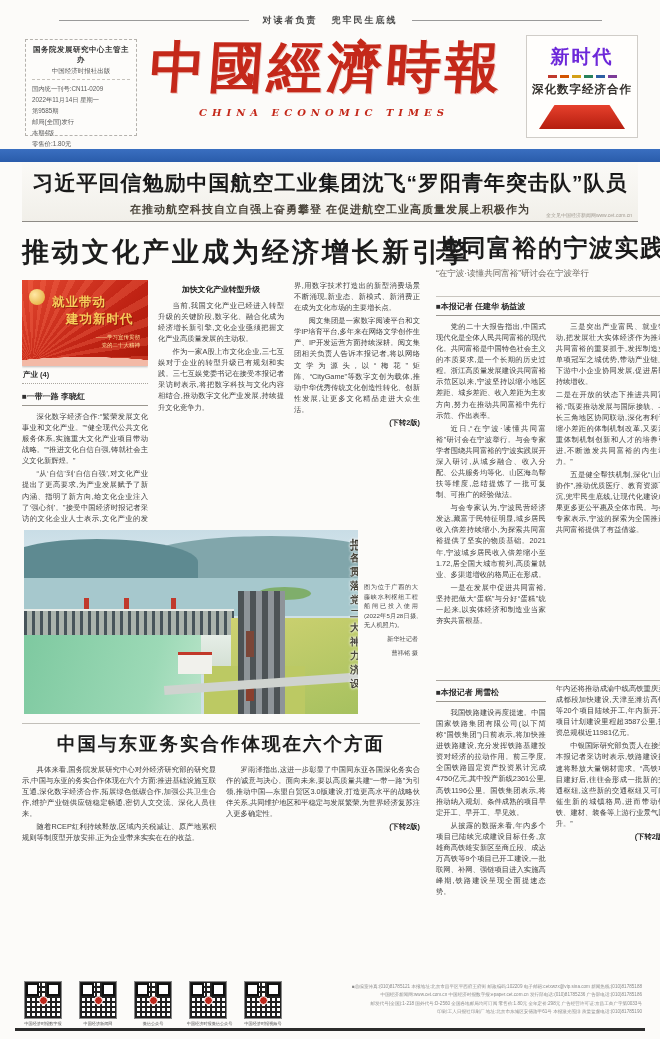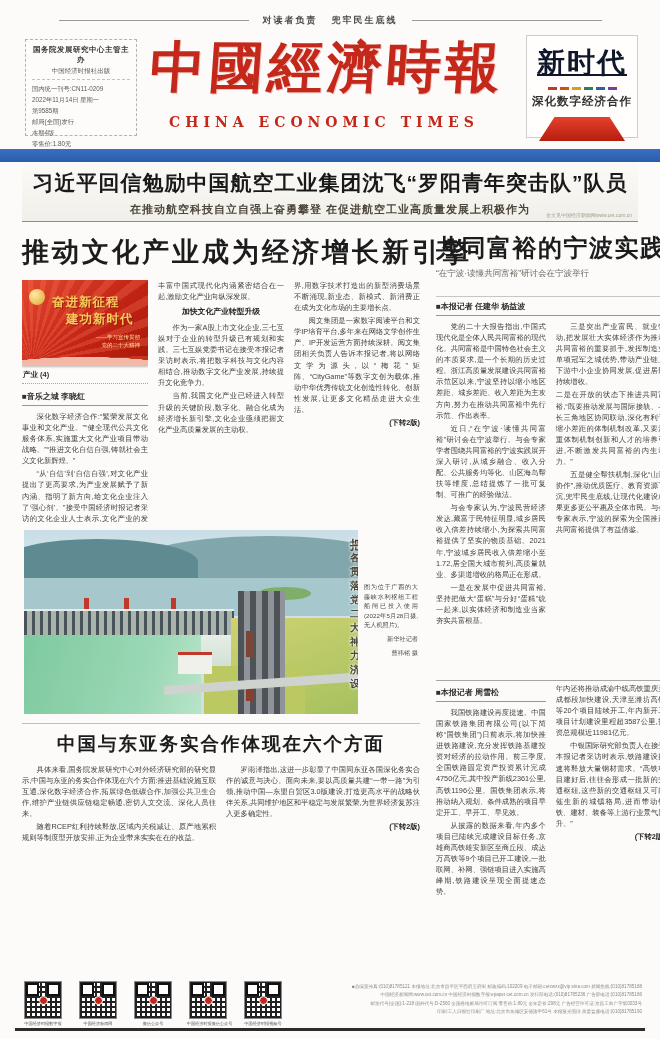--- a/index.html
+++ b/index.html
@@ -11,23 +11,23 @@
   .tagline-row { display:flex; align-items:center; justify-content:center; gap:14px; padding:14px 40px 2px 40px; }
   .tagline-row .tl-line { flex:1; max-width:190px; height:1px; background:#9a9a9a; }
   .tagline { font-size:9px; font-weight:bold; color:#4a4a4a; letter-spacing:2px; white-space:nowrap; }
   .masthead-main { position:relative; height:110px; margin:4px 22px 0 22px; }
   .info-box { position:absolute; left:3px; top:6px; width:112px; height:97px; border:1px dashed #b5b2ad; padding:5px 6px; background:#fdfcfa; }
   .info-box .ib-t1 { font-size:7.5px; font-weight:bold; color:#3a3a3a; text-align:center; letter-spacing:.5px; }
   .info-box .ib-t2 { font-size:6.5px; color:#555; text-align:center; border-bottom:1px dashed #c5c2bc; padding:2px 0 3px 0; margin-bottom:3px; }
   .info-box .ib-items div { font-size:6.3px; color:#5a5a5a; line-height:1.75; white-space:nowrap; }
   .logo-block { position:absolute; left:128px; right:140px; top:0; text-align:center; }
   .logo-cn { font-family:"DejaVu Serif", serif; font-size:55px; line-height:1.25; font-weight:900; color:#c4281a; letter-spacing:4px; transform:skewX(-4deg); text-shadow:1px 1px 0 rgba(196,40,26,.25); white-space:nowrap; }
-  .logo-en { font-family:"DejaVu Serif", serif; font-size:14px; font-weight:bold; color:#c4281a; letter-spacing:5px; margin-top:12px; }
+  .logo-en { font-family:"DejaVu Serif", serif; font-size:10px; font-weight:bold; color:#c4281a; letter-spacing:5px; margin-top:5px;font-style:italic; }
   .era-box { position:absolute; right:0; top:2px; width:112px; height:103px; border:1px solid #d0cdc8; background:#fffefc; text-align:center; padding-top:8px; }
-  .era-title { font-family:"DejaVu Serif", serif; font-size:28px; font-weight:900; color:#0f172a; letter-spacing:2px;text-decoration:underline; }
+  .era-title { font-family:"DejaVu Serif", serif; font-size:19px; font-weight:900; color:#6d28d9; letter-spacing:2px; }
   .era-dashes { margin:5px auto 4px auto; display:flex; justify-content:center; gap:3px; }
   .era-dashes .dash { width:9px; height:3px; display:inline-block; }
   .era-sub { font-size:11.5px; font-weight:bold; color:#33302c; letter-spacing:1px; }
   .era-trap { width:86px; height:24px; margin:8px auto 0 auto; background:linear-gradient(180deg,#e6402c,#b51e0f); clip-path:polygon(18% 0,82% 0,100% 100%,0 100%); }
   .blue-bar { height:13px; background:linear-gradient(180deg,#3a6fc0,#2a5cab); margin-top:6px; }
 
   
   .banner { margin:0 22px; border-bottom:1px solid #8e8b86; background:linear-gradient(180deg,#fbfaf7,#f1efe9); padding:7px 8px 4px 8px; text-align:center; position:relative; }
   .banner-h1 { font-size:21px; font-weight:900; color:#191919; letter-spacing:1px; white-space:nowrap; }
   .banner-h2 { font-size:11px; font-weight:bold; color:#4c463c; margin-top:5px; letter-spacing:1px; }
@@ -164,40 +164,39 @@
   <div class="content">
 
     <div class="col-left">
 
       <article>
         <div class="headline-xl">推动文化产业成为经济增长新引擎</div>
         <div class="art-cols">
           <div class="acol" style="height:242px">
             <div class="promo-box">
               <span class="promo-emblem"></span>
-              <div class="promo-l1">奋进新征程</div>
+              <div class="promo-l1">就业带动</div>
               <div class="promo-l2">建功新时代</div>
               <div class="promo-small">
                 <div>——学习宣传贯彻</div>
                 <div>党的二十大精神</div>
               </div>
               <div class="promo-wave"></div>
             </div>
             <div class="pointer-row">产业 (4)</div>
-            <div class="byline">■音乐之城 李晓红</div>
+            <div class="byline">■一带一路 李晓红</div>
             <div>
                 <p class="para">深化数字经济合作:“繁荣发展文化事业和文化产业。”“健全现代公共文化服务体系,实施重大文化产业项目带动战略。”“推进文化自信自强,铸就社会主义文化新辉煌。”</p>
                 <p class="para">“从‘自信’到‘自信自强’,对文化产业提出了更高要求,为产业发展赋予了新内涵、指明了新方向,给文化企业注入了‘强心剂’。”接受中国经济时报记者采访的文化企业人士表示,文化产业的发展正与</p>
               </div>
           </div>
           <div class="acol" style="height:242px">
-              <p class="para lead">丰富中国式现代化内涵紧密结合在一起,激励文化产业向纵深发展。</p>
               <p class="para subhead">加快文化产业转型升级</p>
+              <p class="para">当前,我国文化产业已经进入转型升级的关键阶段,数字化、融合化成为经济增长新引擎,文化企业亟须把握文化产业高质量发展的主动权。</p>
               <p class="para">作为一家A股上市文化企业,三七互娱对于企业的转型升级已有规划和实践。三七互娱党委书记在接受本报记者采访时表示,将把数字科技与文化内容相结合,推动数字文化产业发展,持续提升文化竞争力。</p>
-              <p class="para">当前,我国文化产业已经进入转型升级的关键阶段,数字化、融合化成为经济增长新引擎,文化企业亟须把握文化产业高质量发展的主动权。</p>
             </div>
           <div class="acol" style="height:242px">
               <p class="para lead">界,用数字技术打造出的新型消费场景不断涌现,新业态、新模式、新消费正在成为文化市场的主要增长点。</p>
               <p class="para">阅文集团是一家数字阅读平台和文学IP培育平台,多年来在网络文学创作生产、IP开发运营方面持续深耕。阅文集团相关负责人告诉本报记者,将以网络文学为源头,以“梅花”矩阵、“CityGame”等数字文创为载体,推动中华优秀传统文化创造性转化、创新性发展,让更多文化精品走进大众生活。</p>
               <p class="para turn">(下转2版)</p>
             </div>
         </div>
       </article>
 
       <figure class="photo-block">

